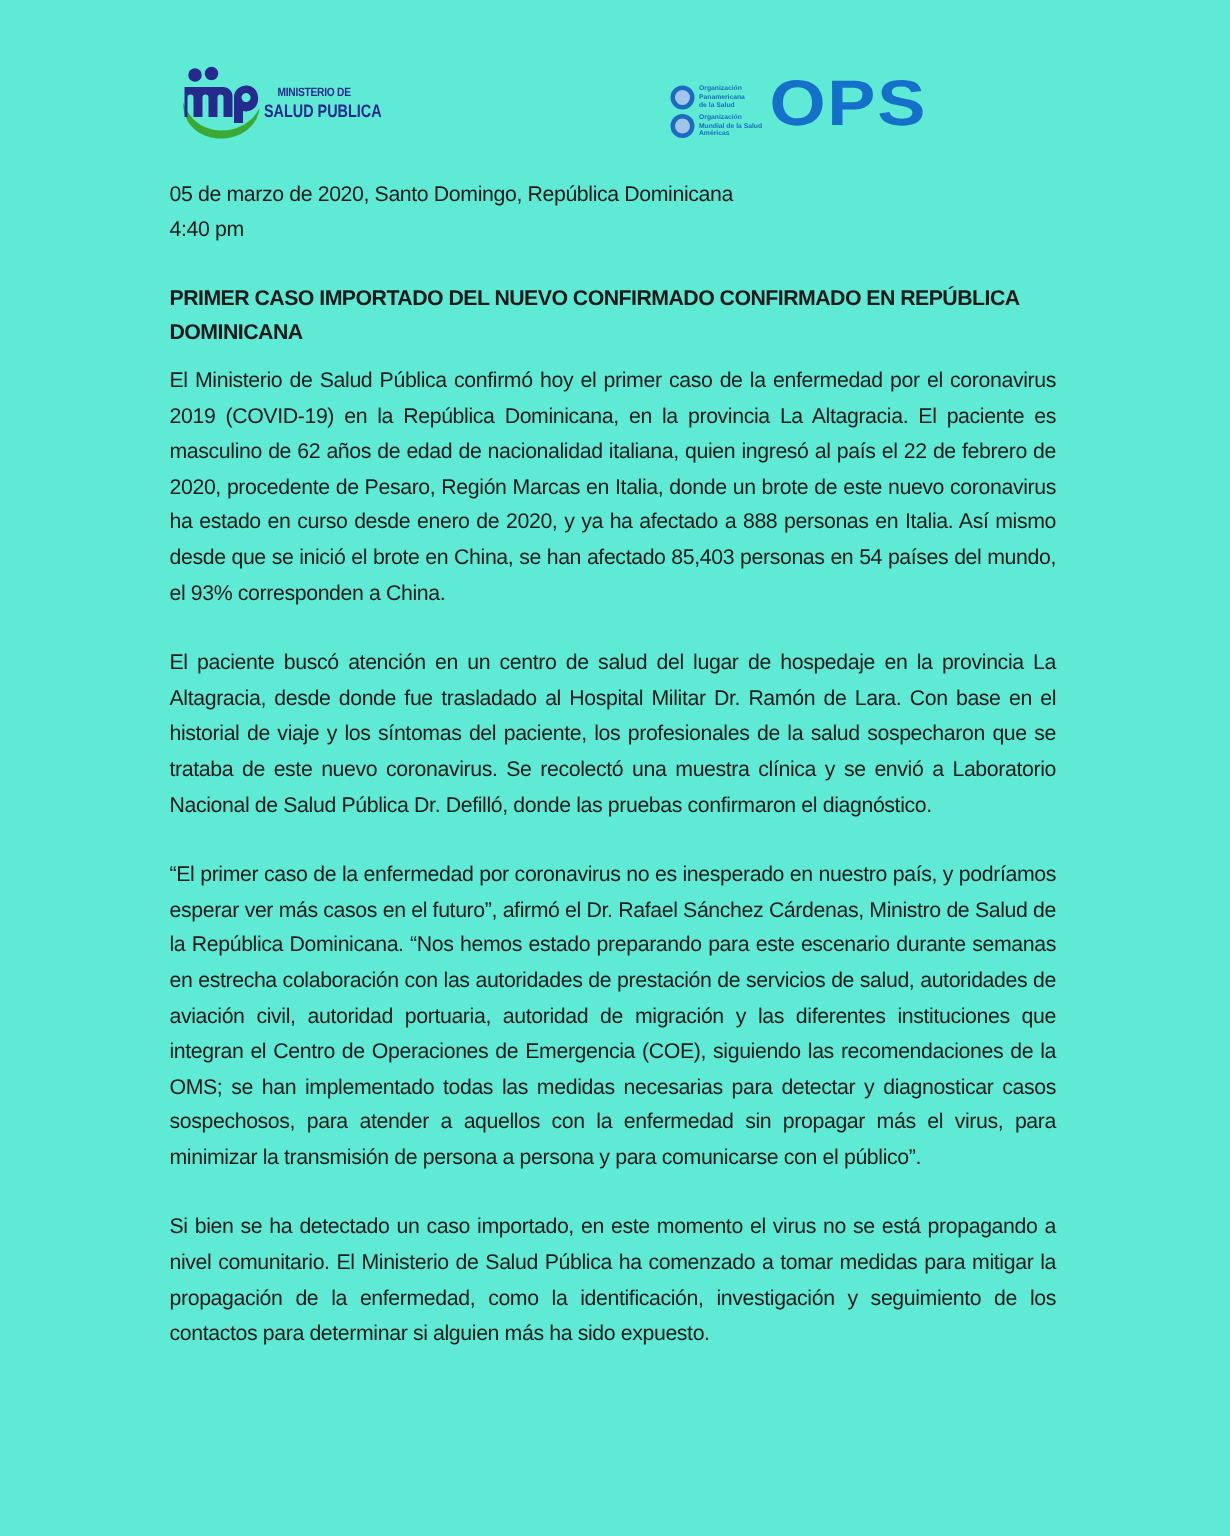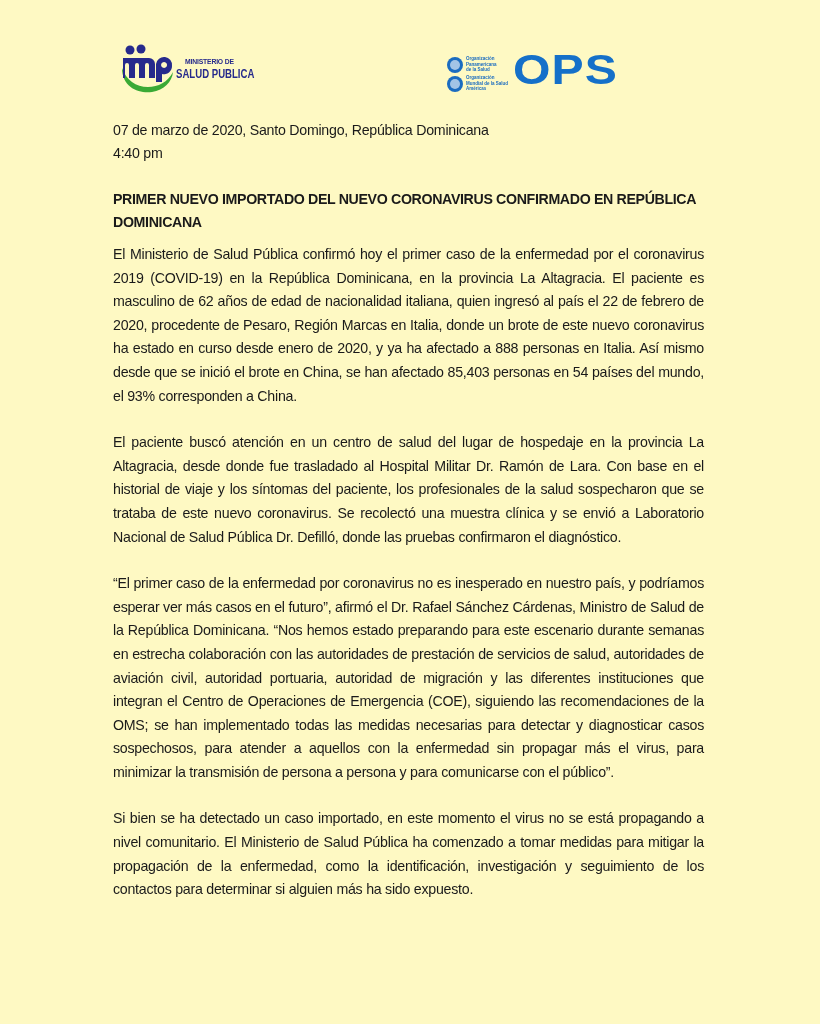--- a/index.html
+++ b/index.html
@@ -12,21 +12,21 @@
       height: 1024px;
       position: relative;
       overflow: hidden;
       font-family: "Liberation Sans", "DejaVu Sans", sans-serif;
       color: #111111;
     }
     .page {
       position: absolute;
       left: 0; top: 0;
       width: 820px; height: 1024px;
-      background: #fef9c3;
+      background: #5eead4;
     }
     
     .logo-msp {
       position: absolute;
       left: 118px;
       top: 42px;
       width: 130px;
       height: 52px;
     }
     .msp-mark {
@@ -185,24 +185,24 @@
           <div>Organización</div>
           <div>Mundial de la Salud</div>
           <div>Américas</div>
         </div>
       </div>
     </div>
     <div class="ops-wordmark">OPS</div>
   </div>
 
   <div class="doc">
-    <p class="dateline">07 de marzo de 2020, Santo Domingo, República Dominicana</p>
+    <p class="dateline">05 de marzo de 2020, Santo Domingo, República Dominicana</p>
     <p class="dateline">4:40 pm</p>
 
-    <p class="headline">PRIMER NUEVO IMPORTADO DEL NUEVO CORONAVIRUS CONFIRMADO EN REPÚBLICA DOMINICANA</p>
+    <p class="headline">PRIMER CASO IMPORTADO DEL NUEVO CONFIRMADO CONFIRMADO EN REPÚBLICA DOMINICANA</p>
 
     <p class="para p1">El Ministerio de Salud Pública confirmó hoy el primer caso de la enfermedad por el coronavirus 2019 (COVID-19) en la República Dominicana, en la provincia La Altagracia. El paciente es masculino de 62 años de edad de nacionalidad italiana, quien ingresó al país el 22 de febrero de 2020, procedente de Pesaro, Región Marcas en Italia, donde un brote de este nuevo coronavirus ha estado en curso desde enero de 2020, y ya ha afectado a 888 personas en Italia. Así mismo desde que se inició el brote en China, se han afectado 85,403 personas en 54 países del mundo, el 93% corresponden a China.</p>
     <p class="para">El paciente buscó atención en un centro de salud del lugar de hospedaje en la provincia La Altagracia, desde donde fue trasladado al Hospital Militar Dr. Ramón de Lara. Con base en el historial de viaje y los síntomas del paciente, los profesionales de la salud sospecharon que se trataba de este nuevo coronavirus. Se recolectó una muestra clínica y se envió a Laboratorio Nacional de Salud Pública Dr. Defilló, donde las pruebas confirmaron el diagnóstico.</p>
     <p class="para">“El primer caso de la enfermedad por coronavirus no es inesperado en nuestro país, y podríamos esperar ver más casos en el futuro”, afirmó el Dr. Rafael Sánchez Cárdenas, Ministro de Salud de la República Dominicana. “Nos hemos estado preparando para este escenario durante semanas en estrecha colaboración con las autoridades de prestación de servicios de salud, autoridades de aviación civil, autoridad portuaria, autoridad de migración y las diferentes instituciones que integran el Centro de Operaciones de Emergencia (COE), siguiendo las recomendaciones de la OMS; se han implementado todas las medidas necesarias para detectar y diagnosticar casos sospechosos, para atender a aquellos con la enfermedad sin propagar más el virus, para minimizar la transmisión de persona a persona y para comunicarse con el público”.</p>
     <p class="para">Si bien se ha detectado un caso importado, en este momento el virus no se está propagando a nivel comunitario. El Ministerio de Salud Pública ha comenzado a tomar medidas para mitigar la propagación de la enfermedad, como la identificación, investigación y seguimiento de los contactos para determinar si alguien más ha sido expuesto.</p>
   </div>
 
 </div>
 
 </body></html>

